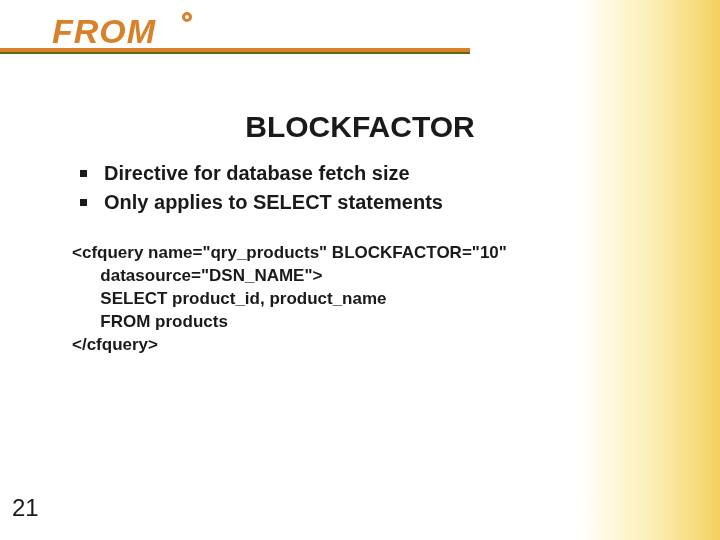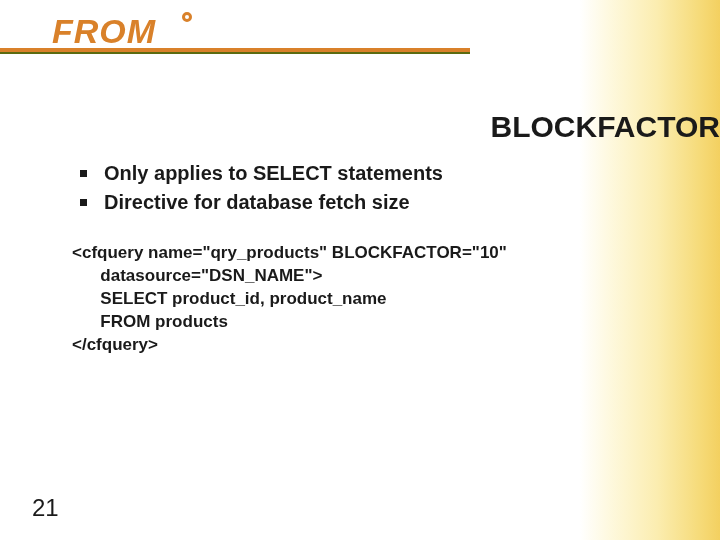--- a/index.html
+++ b/index.html
@@ -59,21 +59,21 @@
     left: 130px;
     top: -2px;
     width: 10px; height: 10px;
     border: 3px solid #d9812a;
     border-radius: 50%;
   }
   .slide-title {
     position: absolute;
     top: 110px;
     left: 0; right: 0;
-    text-align: right;
+    text-align: center;
     font-size: 30px;
     font-weight: 700;
     color: #1a1a1a;
     z-index: 3;
   }
   .content {
     position: absolute;
     top: 160px;
     left: 72px;
     right: 90px;
@@ -107,41 +107,40 @@
     line-height: 1.35;
     white-space: pre;
   }
   .page-number {
     position: absolute;
     left: 12px;
     bottom: 18px;
     font-size: 24px;
     color: #1a1a1a;
     z-index: 3;
-    margin-left: 20px;
   }
 </style>
 </head>
 <body>
 
 <div class="right-gradient"></div>
 
 <div class="logo">
   <span class="logo-text">FROM</span>
   <span class="logo-dot"></span>
 </div>
 <div class="header-bar"></div>
 <div class="header-bar-green"></div>
 
 <h1 class="slide-title">BLOCKFACTOR</h1>
 
 <div class="content">
   <ul class="bullets">
+    <li>Directive for database fetch size</li>
     <li>Only applies to SELECT statements</li>
-    <li>Directive for database fetch size</li>
   </ul>
   <div class="code-block">&lt;cfquery name="qry_products" BLOCKFACTOR="10"
       datasource="DSN_NAME"&gt;
       SELECT product_id, product_name
       FROM products
 &lt;/cfquery&gt;</div>
 </div>
 
 <div class="page-number">21</div>
 

